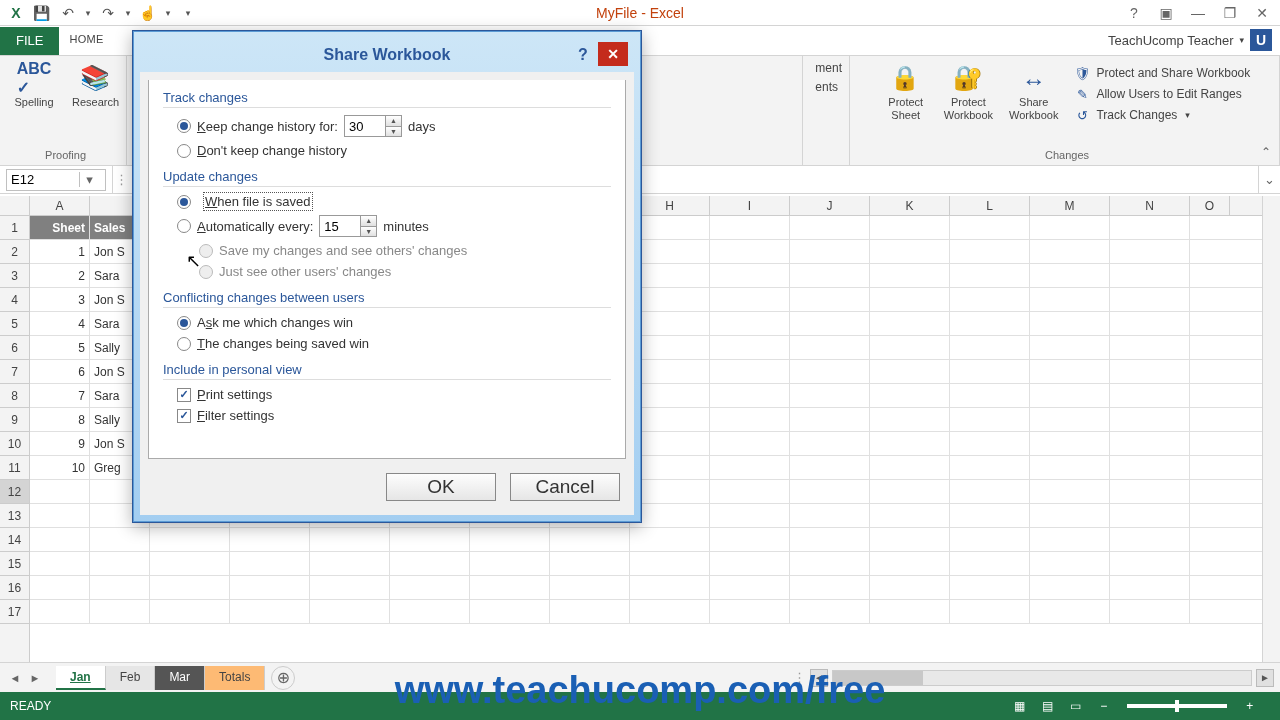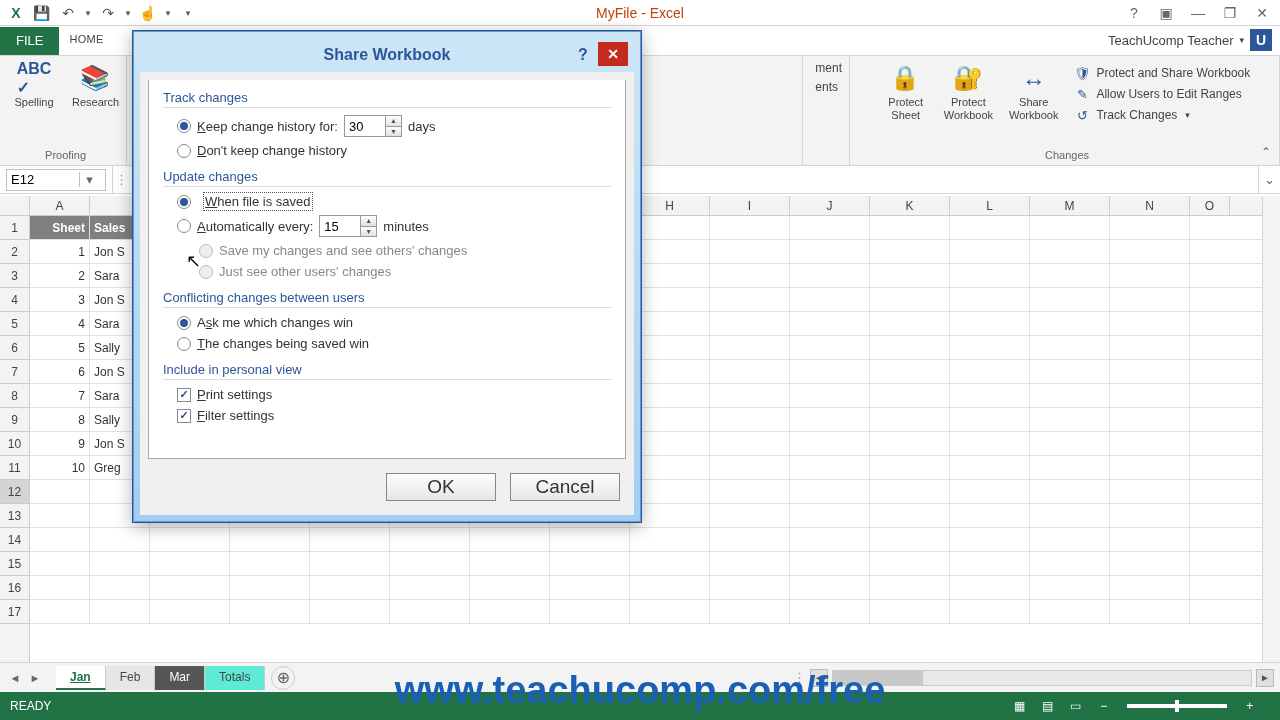--- a/index.html
+++ b/index.html
@@ -553,21 +553,21 @@
 
 <div class="sheet-bar">
   <div class="sheet-nav">
     <div class="sheet-nav-btn">◄</div>
     <div class="sheet-nav-btn">►</div>
   </div>
   <div class="sheet-tabs">
     <div class="sheet-tab active">Jan</div>
     <div class="sheet-tab">Feb</div>
     <div class="sheet-tab dark">Mar</div>
-    <div class="sheet-tab" style="background:#5eead4">Totals</div>
+    <div class="sheet-tab" style="background:#fdba74">Totals</div>
   </div>
   <div class="new-sheet">⊕</div>
   <div class="hscroll-area">
     <span style="color:#999">⋮</span>
     <div class="hscroll-btn">◄</div>
     <div class="hscroll-track">
         <div class="hscroll-thumb"></div>
       </div>
     <div class="hscroll-btn">►</div>
   </div>

